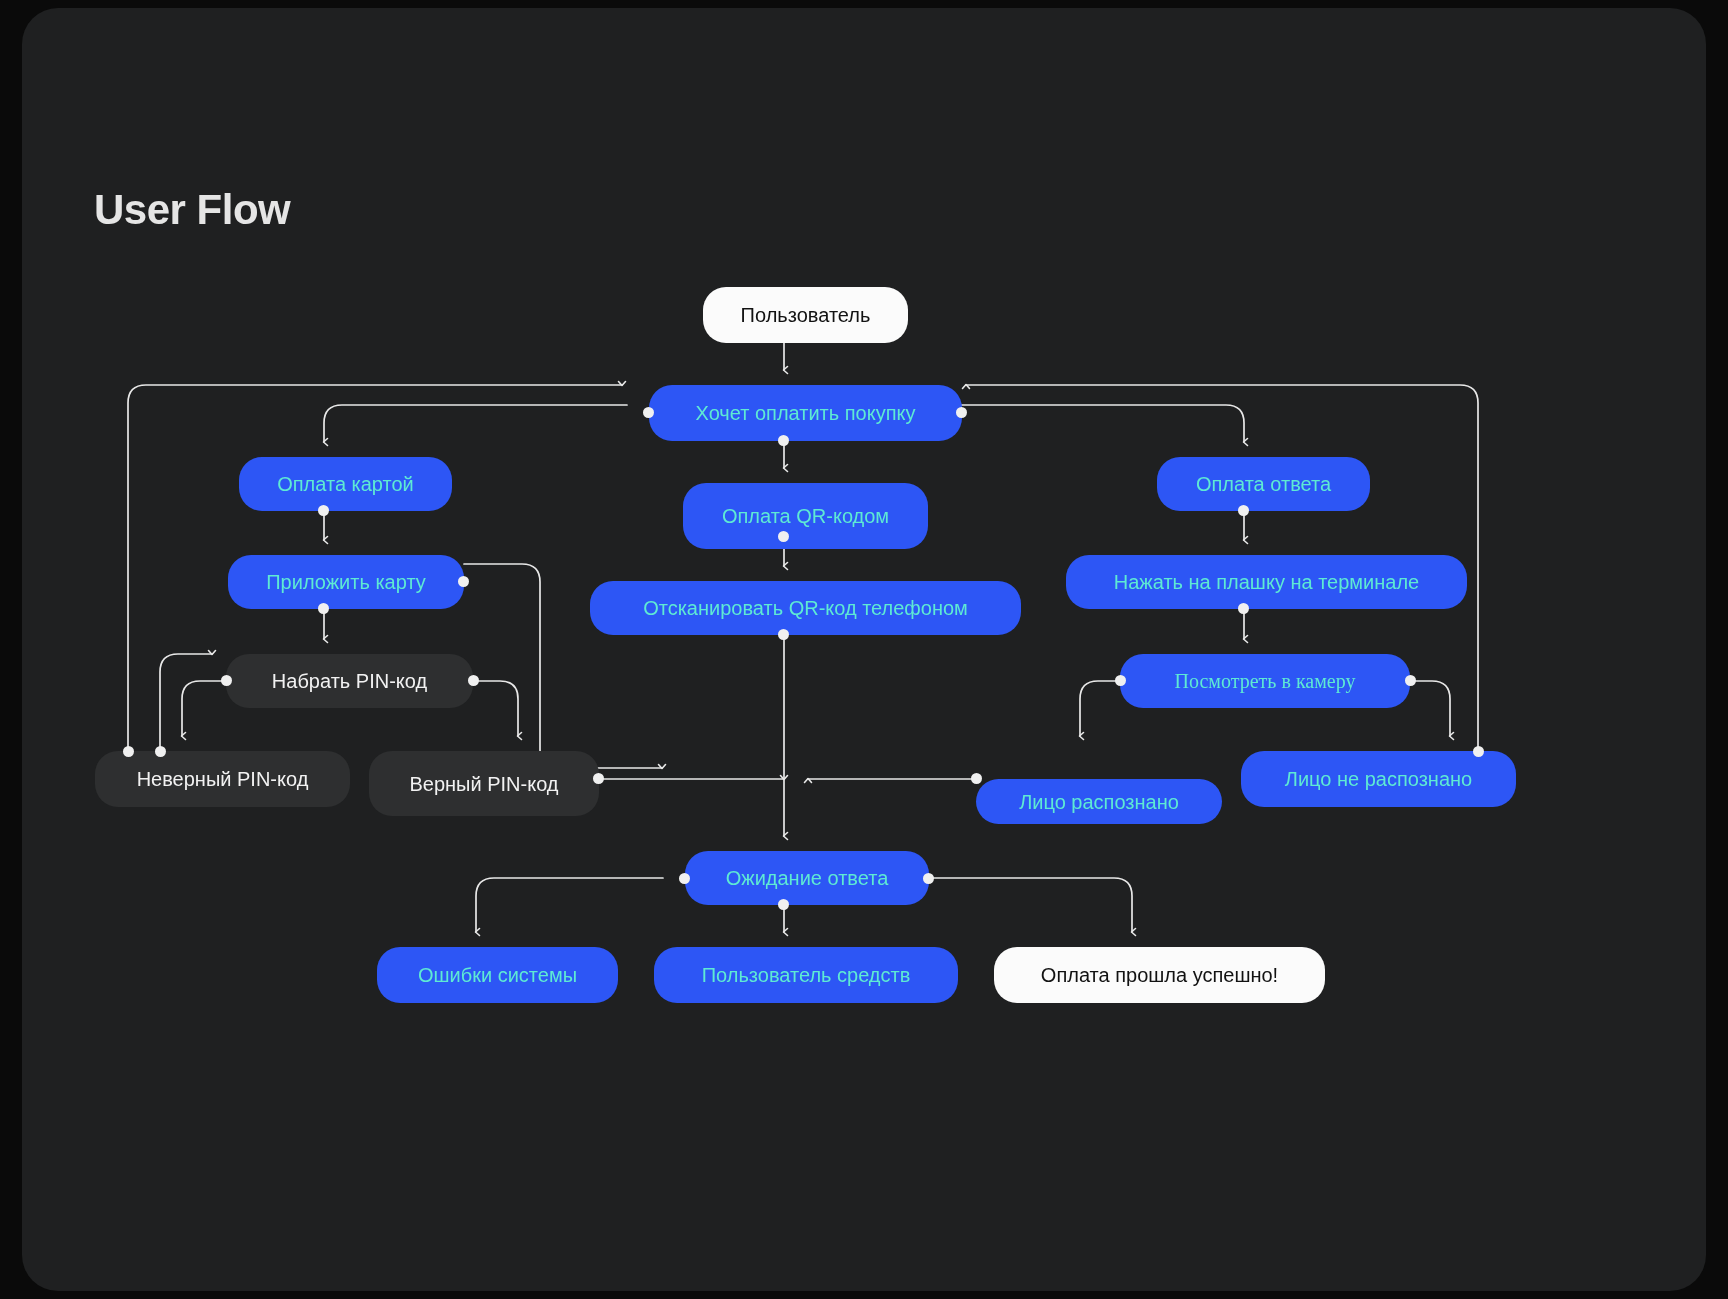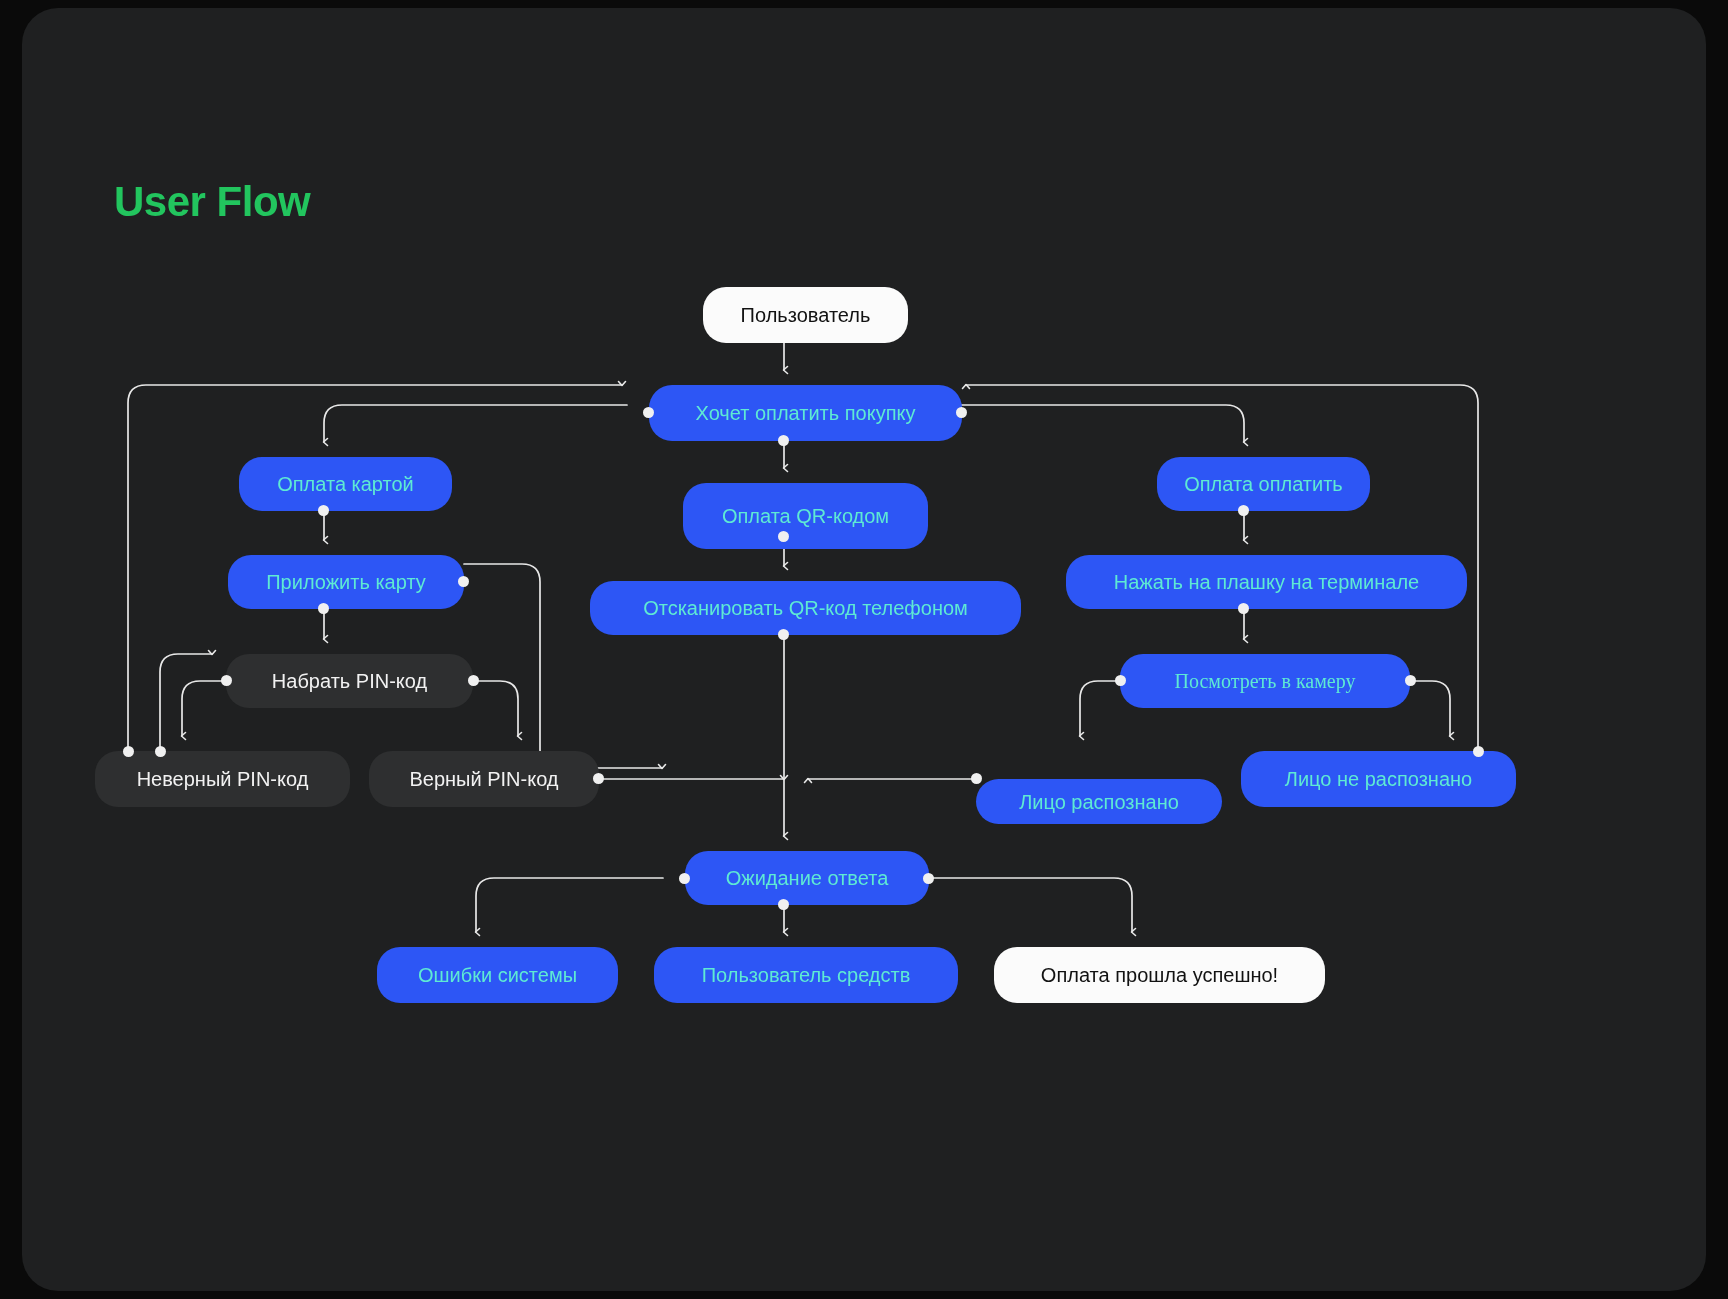--- a/index.html
+++ b/index.html
@@ -21,27 +21,26 @@
     top: 8px;
     width: 1684px;
     height: 1283px;
     background: #1f2021;
     border-radius: 36px;
     overflow: hidden;
   }
   #title {
     position: absolute;
     left: 72px;
-    top: 170px;
+    top: 178px;
     font-size: 42px;
     font-weight: bold;
     letter-spacing: -0.5px;
-    color: #22c55e;
+    color: #e5e5e5;
     white-space: nowrap;
-    margin-left: 20px;
   }
   svg#edges {
     position: absolute;
     left: 0;
     top: 0;
     width: 1684px;
     height: 1283px;
     pointer-events: none;
   }
   .node {
@@ -142,21 +141,21 @@
 
     <div class="node blue" style="left:217px;top:449px;width:213px;height:54px;">
       <span>Оплата картой</span>
     </div>
 
     <div class="node blue" style="left:661px;top:475px;width:245px;height:66px;">
       <span>Оплата QR-кодом</span>
     </div>
 
     <div class="node blue" style="left:1135px;top:449px;width:213px;height:54px;">
-      <span>Оплата оплатить</span>
+      <span>Оплата ответа</span>
     </div>
 
     <div class="node blue" style="left:206px;top:547px;width:236px;height:54px;">
       <span>Приложить карту</span>
     </div>
 
     <div class="node blue" style="left:568px;top:573px;width:431px;height:54px;">
       <span>Отсканировать QR-код телефоном</span>
     </div>
 
@@ -169,21 +168,21 @@
     </div>
 
     <div class="node blue" style="left:1098px;top:646px;width:290px;height:54px;font-family:Liberation Serif, serif;">
       <span>Посмотреть в камеру</span>
     </div>
 
     <div class="node dark" style="left:73px;top:743px;width:255px;height:56px;">
       <span>Неверный PIN-код</span>
     </div>
 
-    <div class="node dark" style="left:347px;top:743px;width:230px;height:56px;">
+    <div class="node dark" style="left:347px;top:743px;width:230px;height:65px;">
       <span>Верный PIN-код</span>
     </div>
 
     <div class="node blue" style="left:954px;top:743px;width:246px;height:45px;margin-top:28px;">
       <span>Лицо распознано</span>
     </div>
 
     <div class="node blue" style="left:1219px;top:743px;width:275px;height:56px;">
       <span>Лицо не распознано</span>
     </div>

